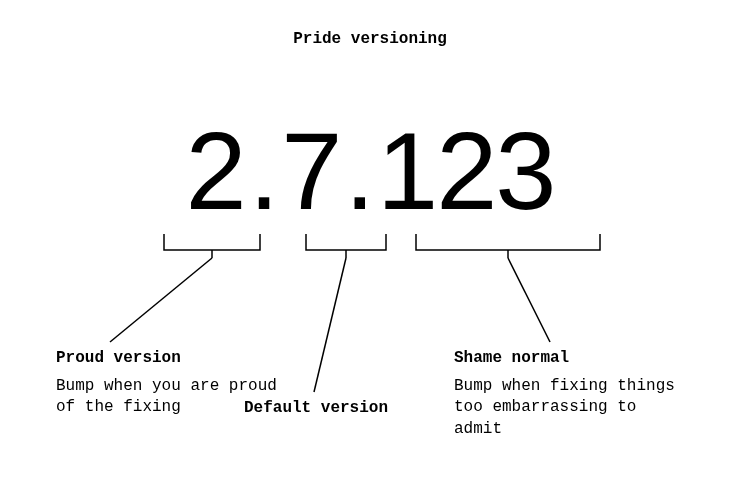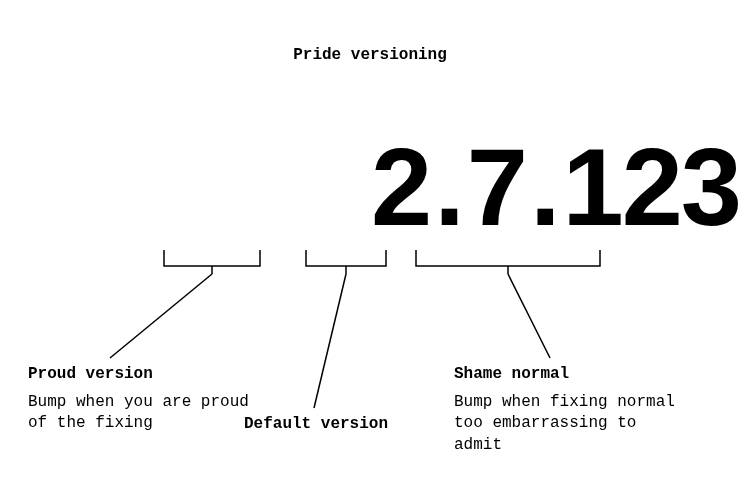--- a/index.html
+++ b/index.html
@@ -8,59 +8,58 @@
     width: 740px;
     height: 500px;
     background: #fff;
     font-family: "Courier New", Courier, monospace;
     color: #000;
   }
   .wrap {
     position: relative;
     width: 740px;
     height: 364px;
-    margin-top: 16px;
   }
   .title {
     position: absolute;
     left: 0;
     right: 0;
     top: 30px;
     text-align: center;
     font-weight: bold;
     font-size: 16px;
   }
   .version {
     position: absolute;
     top: 116px;
     left: 0;
     right: 0;
-    text-align: right;
+    text-align: center;
     font-size: 110px;
     letter-spacing: -2px;
-    font-weight: 700;
+    font-weight: 400;
     line-height: 1;
     white-space: nowrap;
     font-family: -apple-system, BlinkMacSystemFont, "Segoe UI", Helvetica, Arial, sans-serif;
   }
   .version .dot {
     margin: 0 4px;
   }
   .caption {
     position: absolute;
     font-size: 16px;
     line-height: 1.35;
     max-width: 230px;
   }
   .caption .h {
     font-weight: bold;
     display: block;
     margin-bottom: 6px;
   }
-  .c-left   { left: 28px;  top: 348px; }
+  .c-left   { left: 56px;  top: 348px; }
   .c-center { left: 244px; top: 398px; }
   .c-right  { left: 454px; top: 348px; }
   svg.lines {
     position: absolute;
     left: 0;
     top: 0;
     width: 740px;
     height: 500px;
     pointer-events: none;
   }
@@ -103,16 +102,16 @@
     <span class="h">Proud version</span>
     <span>Bump when you are proud of the fixing</span>
   </div>
 
   <div class="caption c-center">
     <span class="h">Default version</span>
   </div>
 
   <div class="caption c-right">
     <span class="h">Shame normal</span>
-    <span>Bump when fixing normal too embarrassing to admit</span>
+    <span>Bump when fixing things too embarrassing to admit</span>
   </div>
 
 </div>
 
 </body></html>

